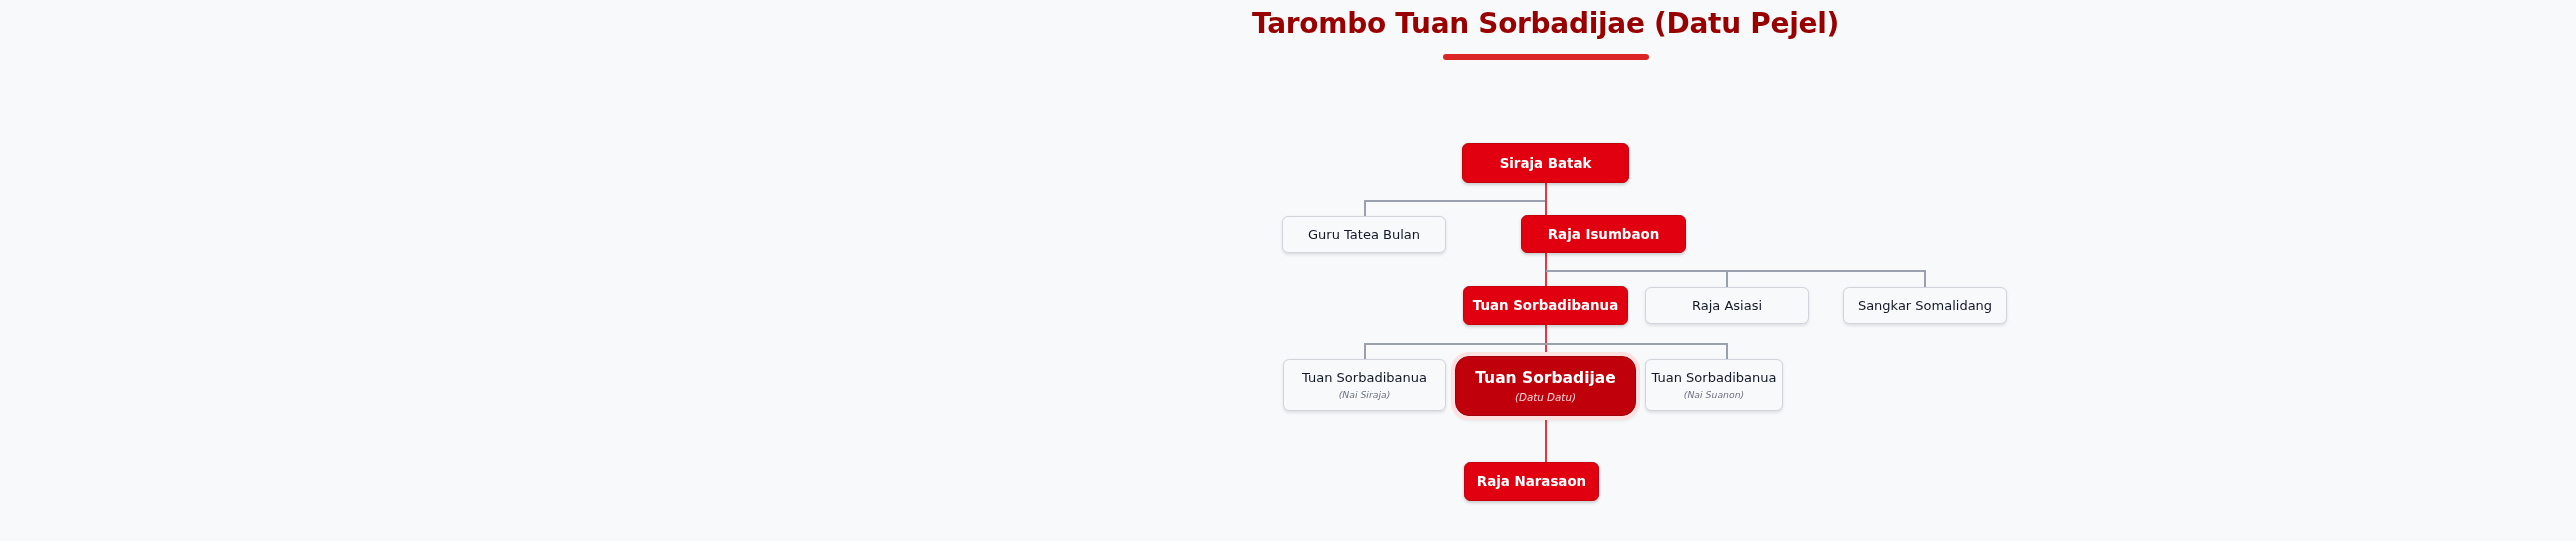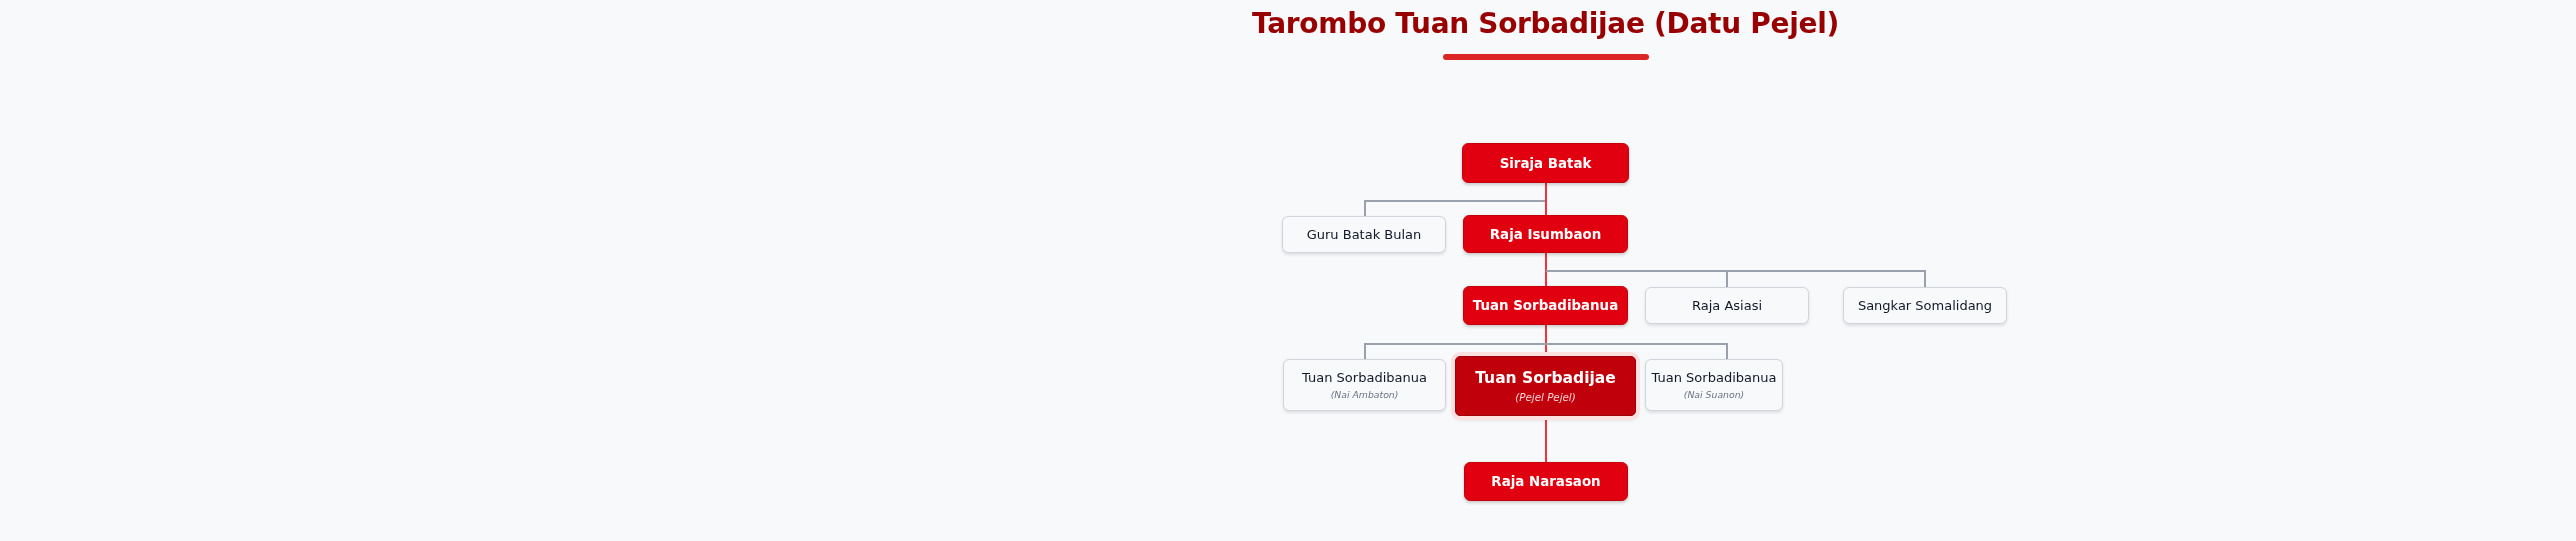--- a/index.html
+++ b/index.html
@@ -34,21 +34,21 @@
   .node.red .name { font-weight: bold; font-size: 13.4px; }
   .node.white {
     background: #f8f9fb; border: 1px solid #d1d5db; color: #111827;
     box-shadow: 0 1.5px 3.1px rgba(0,0,0,0.10);
   }
   .node.white .name { font-size: 13px; font-weight: 500; }
   .node .sub { font-style: italic; font-size: 9.3px; color: #6b7280; margin-top: 3.1px; }
   .node.focus {
     background: #c0000b; border: 0.5px solid #a00009; color: #ffffff;
     box-shadow: 0 0 0 4.1px #fde0e0, 0 2.1px 5.2px rgba(0,0,0,0.18);
-    border-radius: 5px;
+    border-radius: 14px;
   }
   .node.focus .name { font-weight: bold; font-size: 15.5px; }
   .node.focus .sub { color: #ffd4d6; font-size: 10.3px; margin-top: 3.1px; }
 </style>
 </head>
 <body>
 
 <div class="title">Tarombo Tuan Sorbadijae (Datu Pejel)</div>
 <div class="underline"></div>
 
@@ -66,50 +66,50 @@
 <div class="line gray-v" style="left:1364px; top:343px; height:17px;"></div>
 <div class="line gray-v" style="left:1726px; top:343px; height:17px;"></div>
 
 <div class="line red-v" style="left:1545px; top:420px; height:43px;"></div>
 
 <div class="node red" style="left:1462px; top:143px; width:167px; height:40px;">
   <span class="name">Siraja Batak</span>
 </div>
 
 <div class="node white" style="left:1282px; top:216px; width:164px; height:37px;">
-  <span class="name">Guru Batak Bulan</span>
+  <span class="name">Guru Tatea Bulan</span>
 </div>
 
-<div class="node red" style="left:1463px; top:215px; width:165px; height:38px;">
+<div class="node red" style="left:1521px; top:215px; width:165px; height:38px;">
   <span class="name">Raja Isumbaon</span>
 </div>
 
 <div class="node red" style="left:1463px; top:286px; width:165px; height:39px;">
   <span class="name">Tuan Sorbadibanua</span>
 </div>
 
 <div class="node white" style="left:1645px; top:287px; width:164px; height:37px;">
   <span class="name">Raja Asiasi</span>
 </div>
 
 <div class="node white" style="left:1843px; top:287px; width:164px; height:37px;">
   <span class="name">Sangkar Somalidang</span>
 </div>
 
 <div class="node white" style="left:1283px; top:359px; width:163px; height:52px;">
   <span class="name">Tuan Sorbadibanua</span>
-  <span class="sub">(Nai Ambaton)</span>
+  <span class="sub">(Nai Siraja)</span>
 </div>
 
 <div class="node focus" style="left:1455px; top:356px; width:181px; height:60px;">
   <span class="name">Tuan Sorbadijae</span>
-  <span class="sub">(Pejel Pejel)</span>
+  <span class="sub">(Datu Datu)</span>
 </div>
 
 <div class="node white" style="left:1645px; top:359px; width:138px; height:52px;">
   <span class="name">Tuan Sorbadibanua</span>
   <span class="sub">(Nai Suanon)</span>
 </div>
 
-<div class="node red" style="left:1464px; top:462px; width:164px; height:39px;">
+<div class="node red" style="left:1464px; top:462px; width:135px; height:39px;">
   <span class="name">Raja Narasaon</span>
 </div>
 
 
 </body></html>

